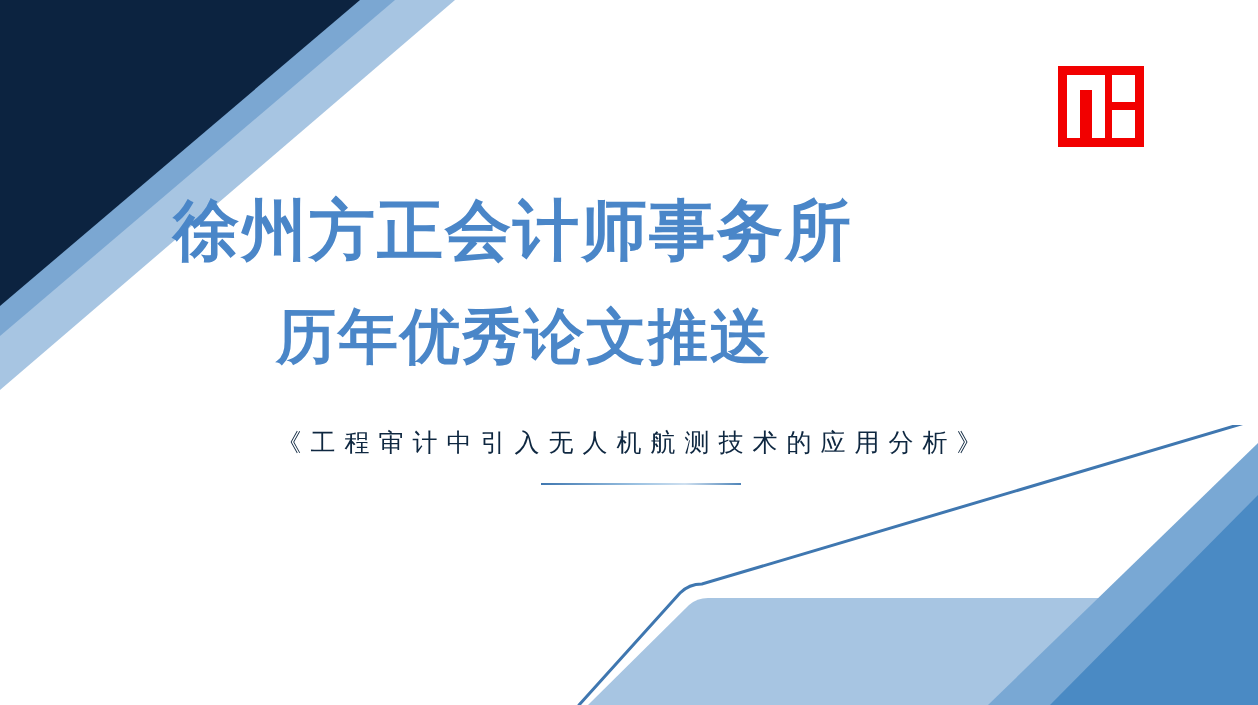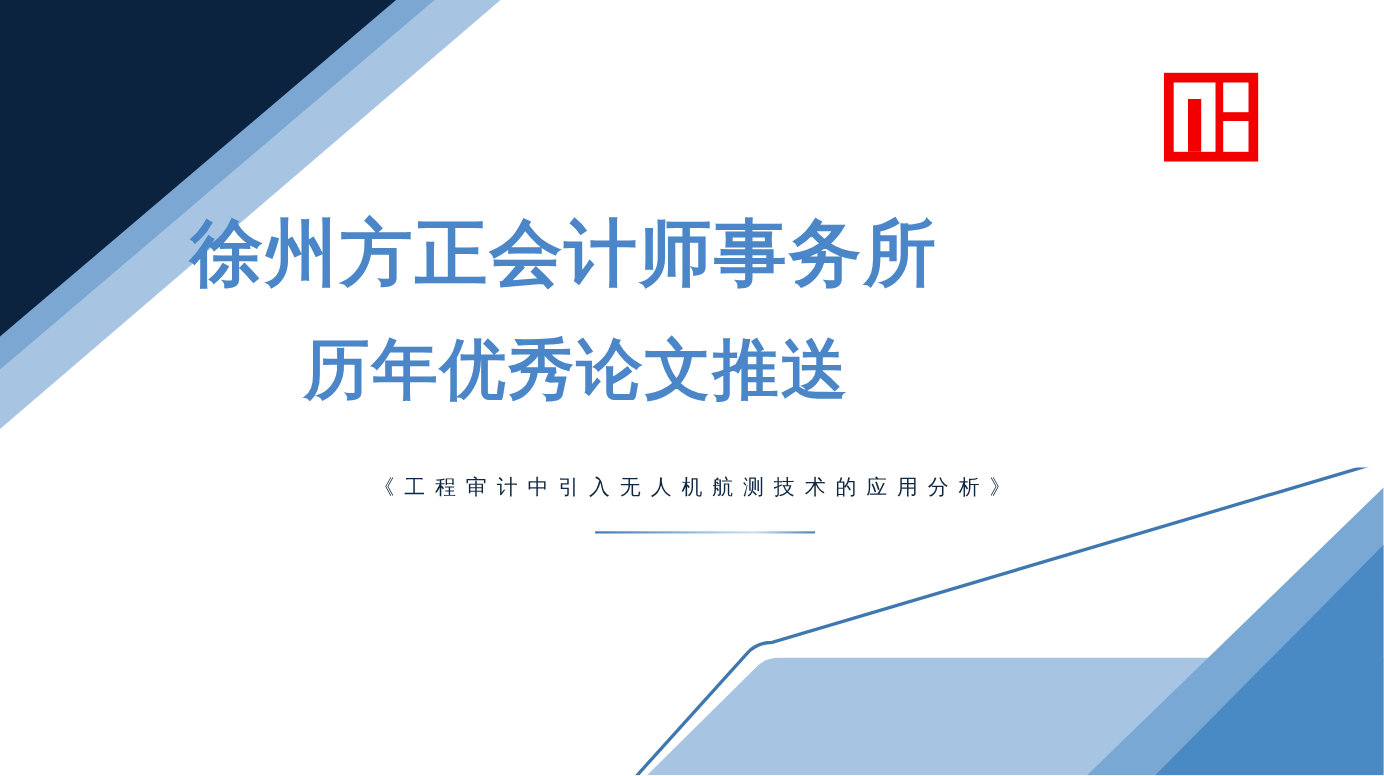--- a/index.html
+++ b/index.html
@@ -85,21 +85,21 @@
     color: #4A86C8;
     letter-spacing: 2px;
     white-space: nowrap;
   }
 
   .subtitle {
     position: absolute;
     left: 0;
     top: 424px;
     width: 1258px;
-    font-size: 19px;
+    font-size: 25px;
     line-height: 38px;
     font-weight: normal;
     color: #0E2740;
     letter-spacing: 9px;
     text-indent: 9px;
     white-space: nowrap;
   }
 
   .divider {
     position: absolute;

